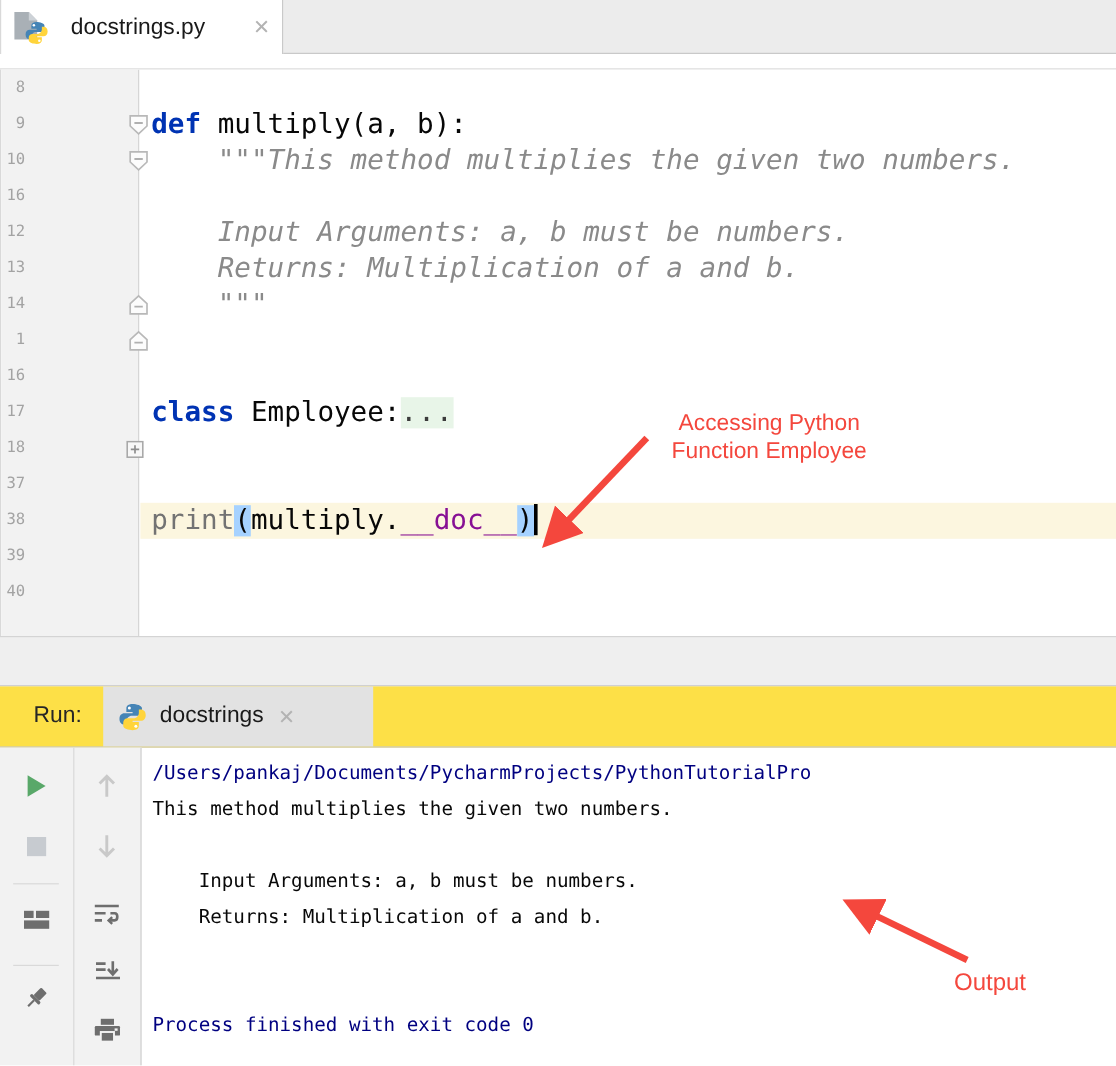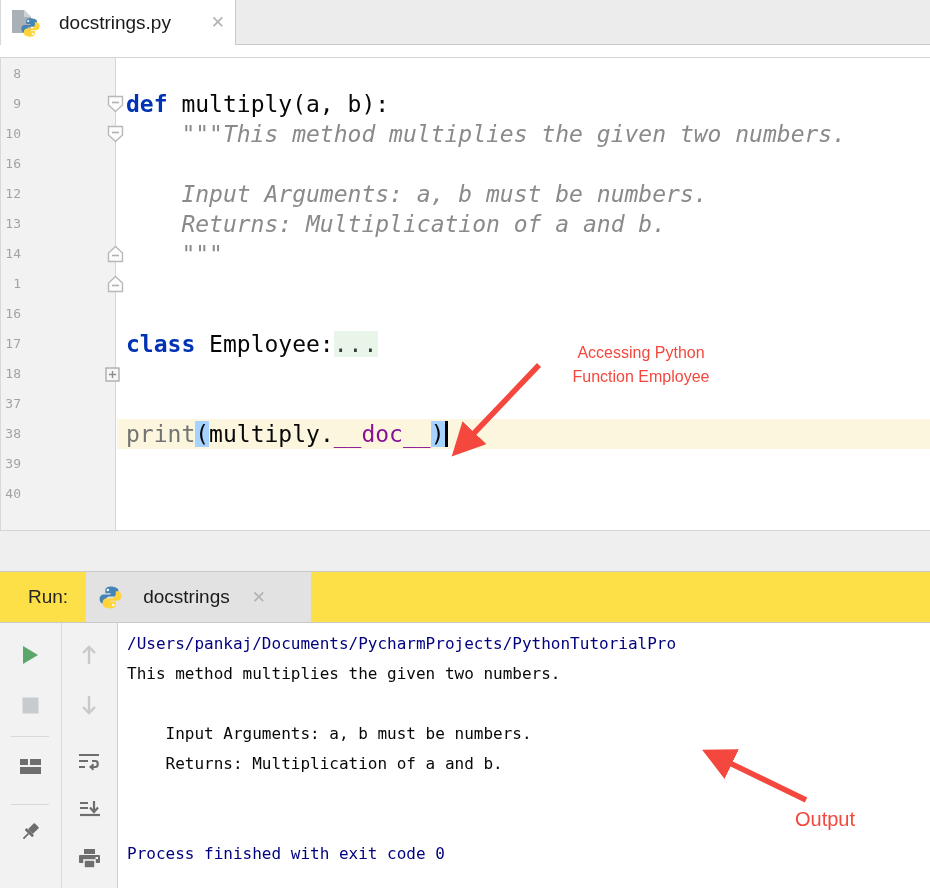--- a/index.html
+++ b/index.html
@@ -36,31 +36,31 @@
   .caret-line{background:#fcf6df;}
   .seg-kw{color:#0033b3;font-weight:bold;}
   .seg-builtin{color:#737373;}
   .seg-p{color:#070707;}
   .seg-doc{color:#8a8a8a;font-style:italic;}
   .seg-dunder{color:#871094;}
   .seg-phl{background:#a6d2ff;color:#070707;}
   .seg-fold{background:#e8f5e8;color:#3b3b3b;letter-spacing:1px;}
   .caret{display:inline-block;width:3px;height:26px;background:#000;vertical-align:-5px;}
   .overlay{position:absolute;left:0;top:0;pointer-events:none;}
-  .note{position:absolute;color:#f4473d;font-size:16px;line-height:24px;text-align:center;}
+  .note{position:absolute;color:#f4473d;font-size:19px;line-height:24px;text-align:center;}
   .editor-note{left:515px;top:283px;width:250px;}
   .console-note{left:758px;top:184px;width:134px;font-size:20px;}
 
   
   .splitter{height:40px;background:#efefef;border-top:1px solid #d4d4d4;border-bottom:1px solid #c9c9c9;}
 
   
   .run-header{height:50px;background:#fde047;border-bottom:1px solid #c9c9c9;display:flex;align-items:stretch;}
   .run-label{font-size:19px;color:#262626;align-self:center;margin-left:28px;margin-right:18px;}
-  .run-tab{width:225px;background:#e2e2e2;display:flex;align-items:center;gap:20px;padding:0 12px;box-sizing:border-box;}
+  .run-tab{width:225px;background:#e2e2e2;display:flex;align-items:center;gap:10px;padding:0 12px;box-sizing:border-box;}
   .run-tab-title{font-size:19px;color:#1a1a1a;}
   .run-tab .tab-close{margin-left:2px;}
 
   
   .console-row{position:relative;height:265px;display:flex;}
   .run-toolbar{position:relative;width:118px;background:#f2f2f2;border-right:1px solid #d0d0d0;box-sizing:border-box;flex:0 0 auto;}
   .tb-divider-v{position:absolute;left:61px;top:0;bottom:0;width:1px;background:#d9d9d9;}
   .tb-icon{position:absolute;width:24px;height:24px;display:flex;align-items:center;justify-content:center;}
   .tb-rule{position:absolute;height:1px;background:#d9d9d9;width:38px;left:11px;}
   .console-out{flex:1;padding:6px 0 0 9px;overflow:hidden;}

